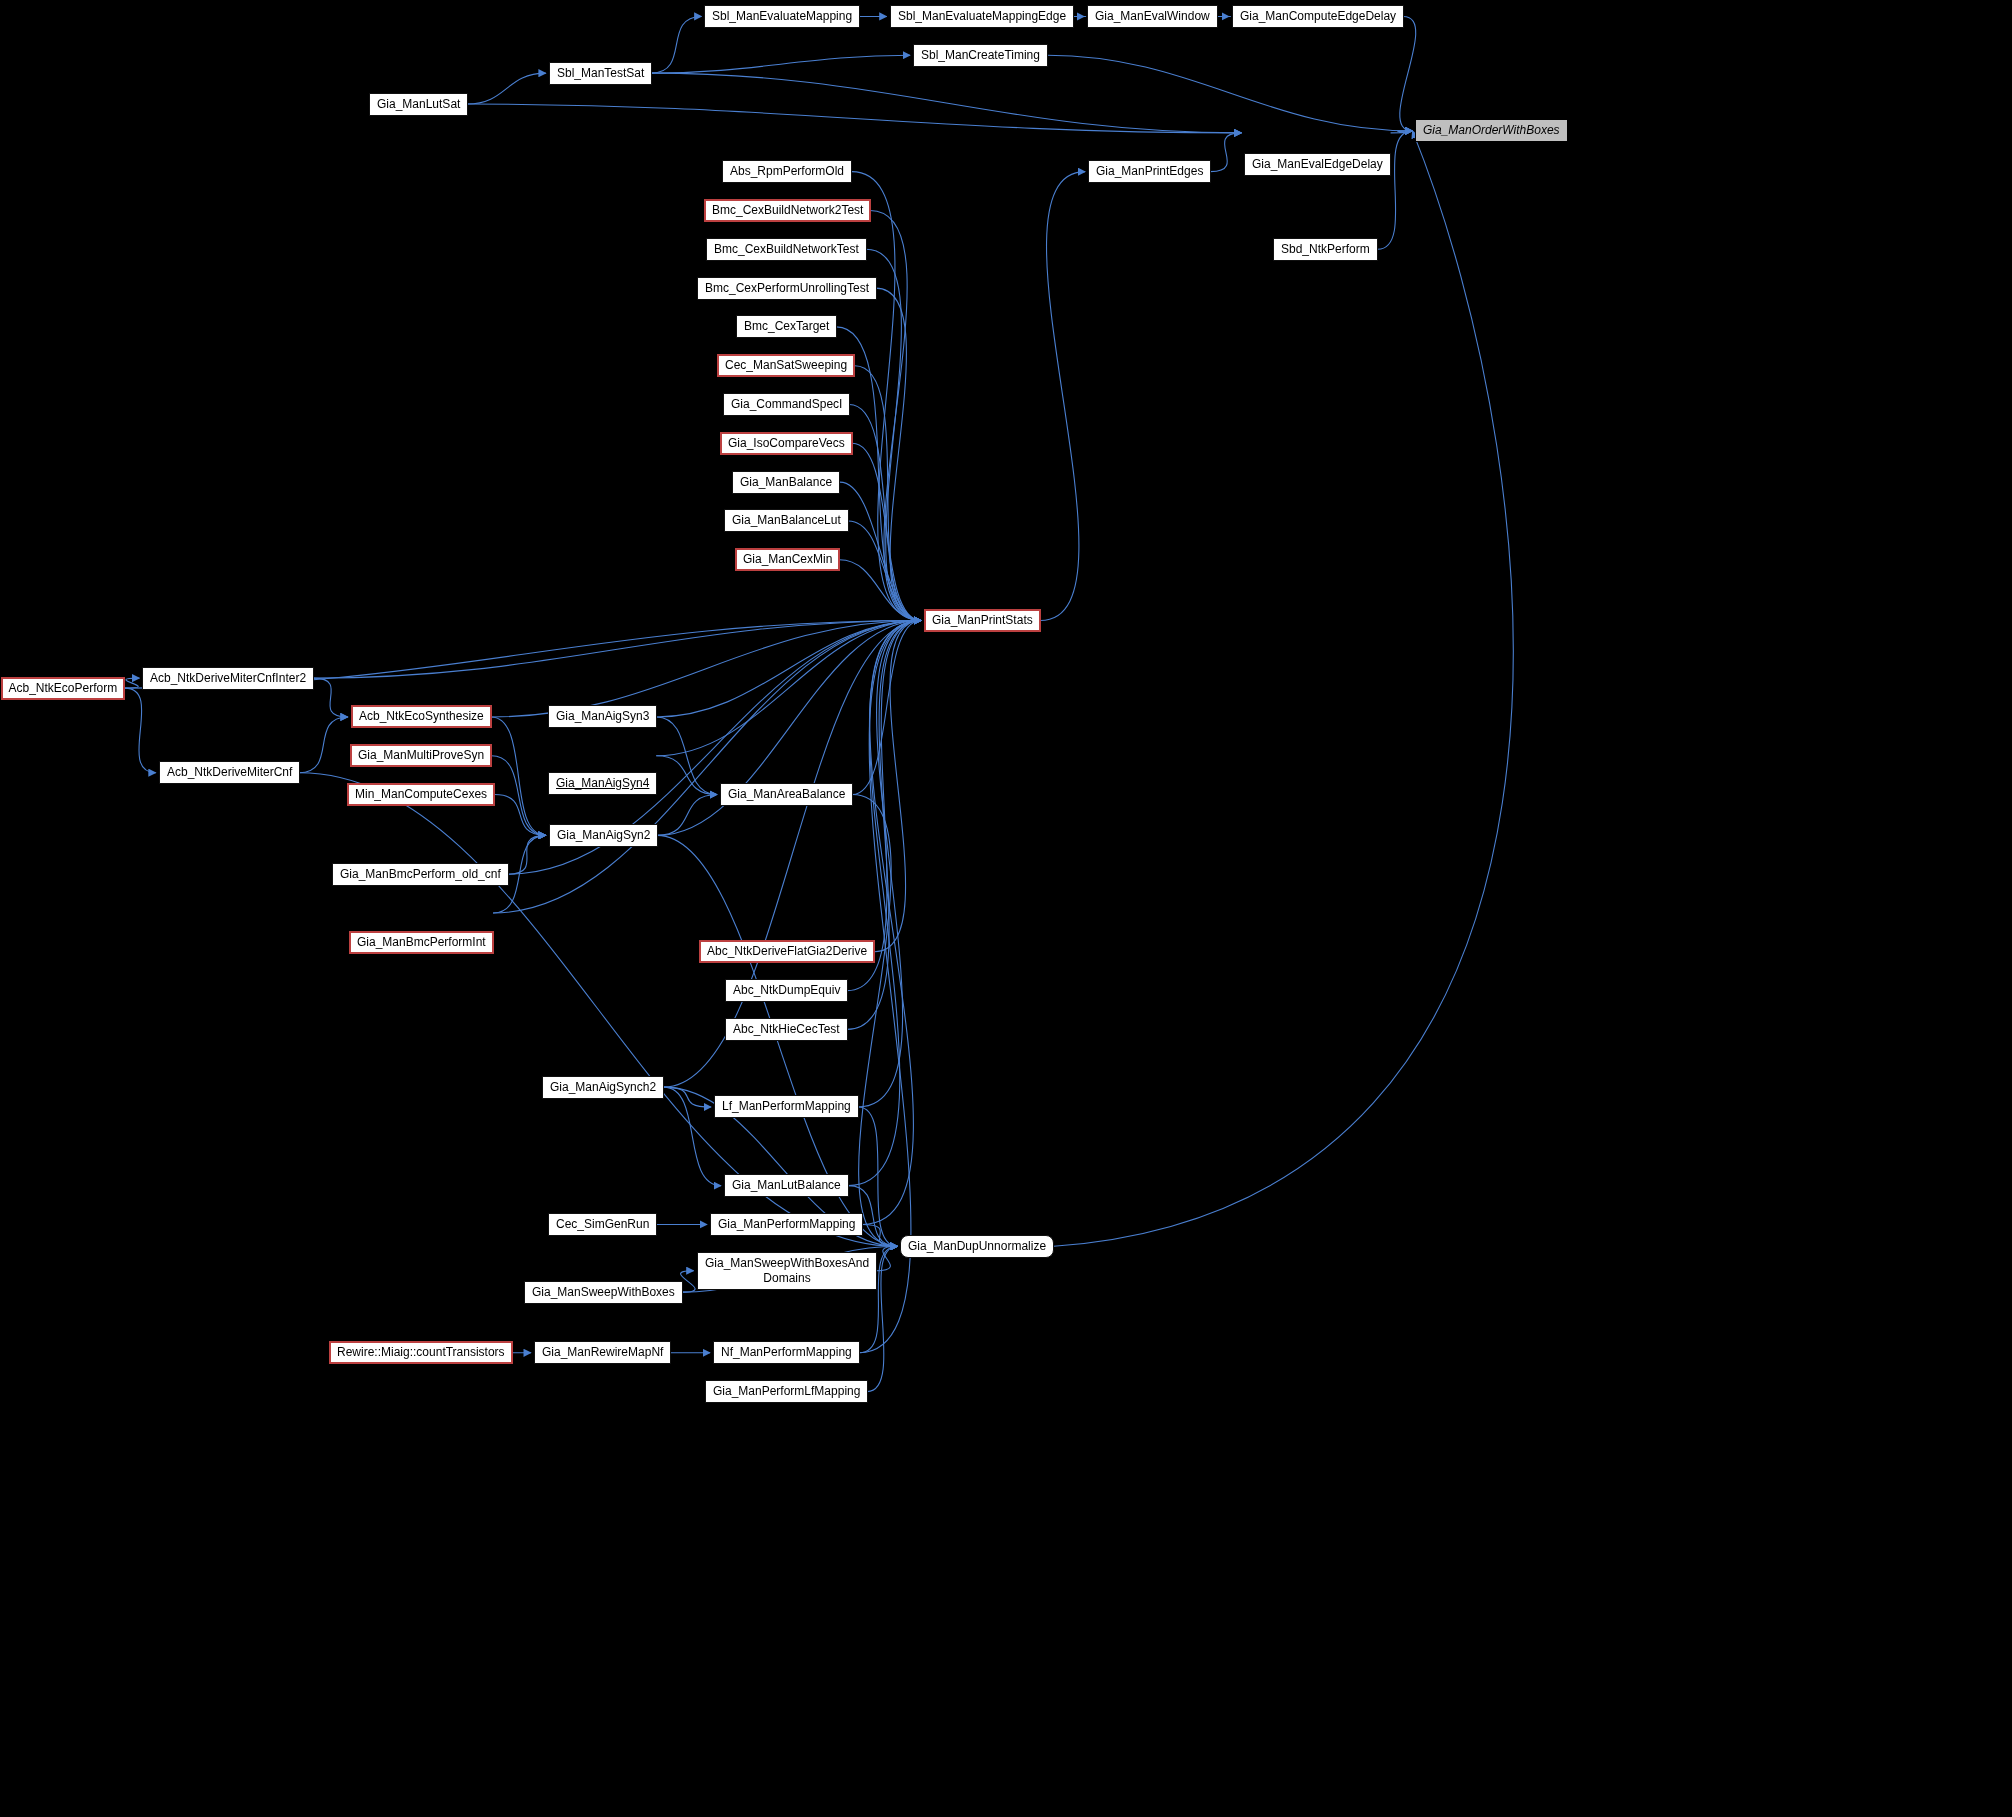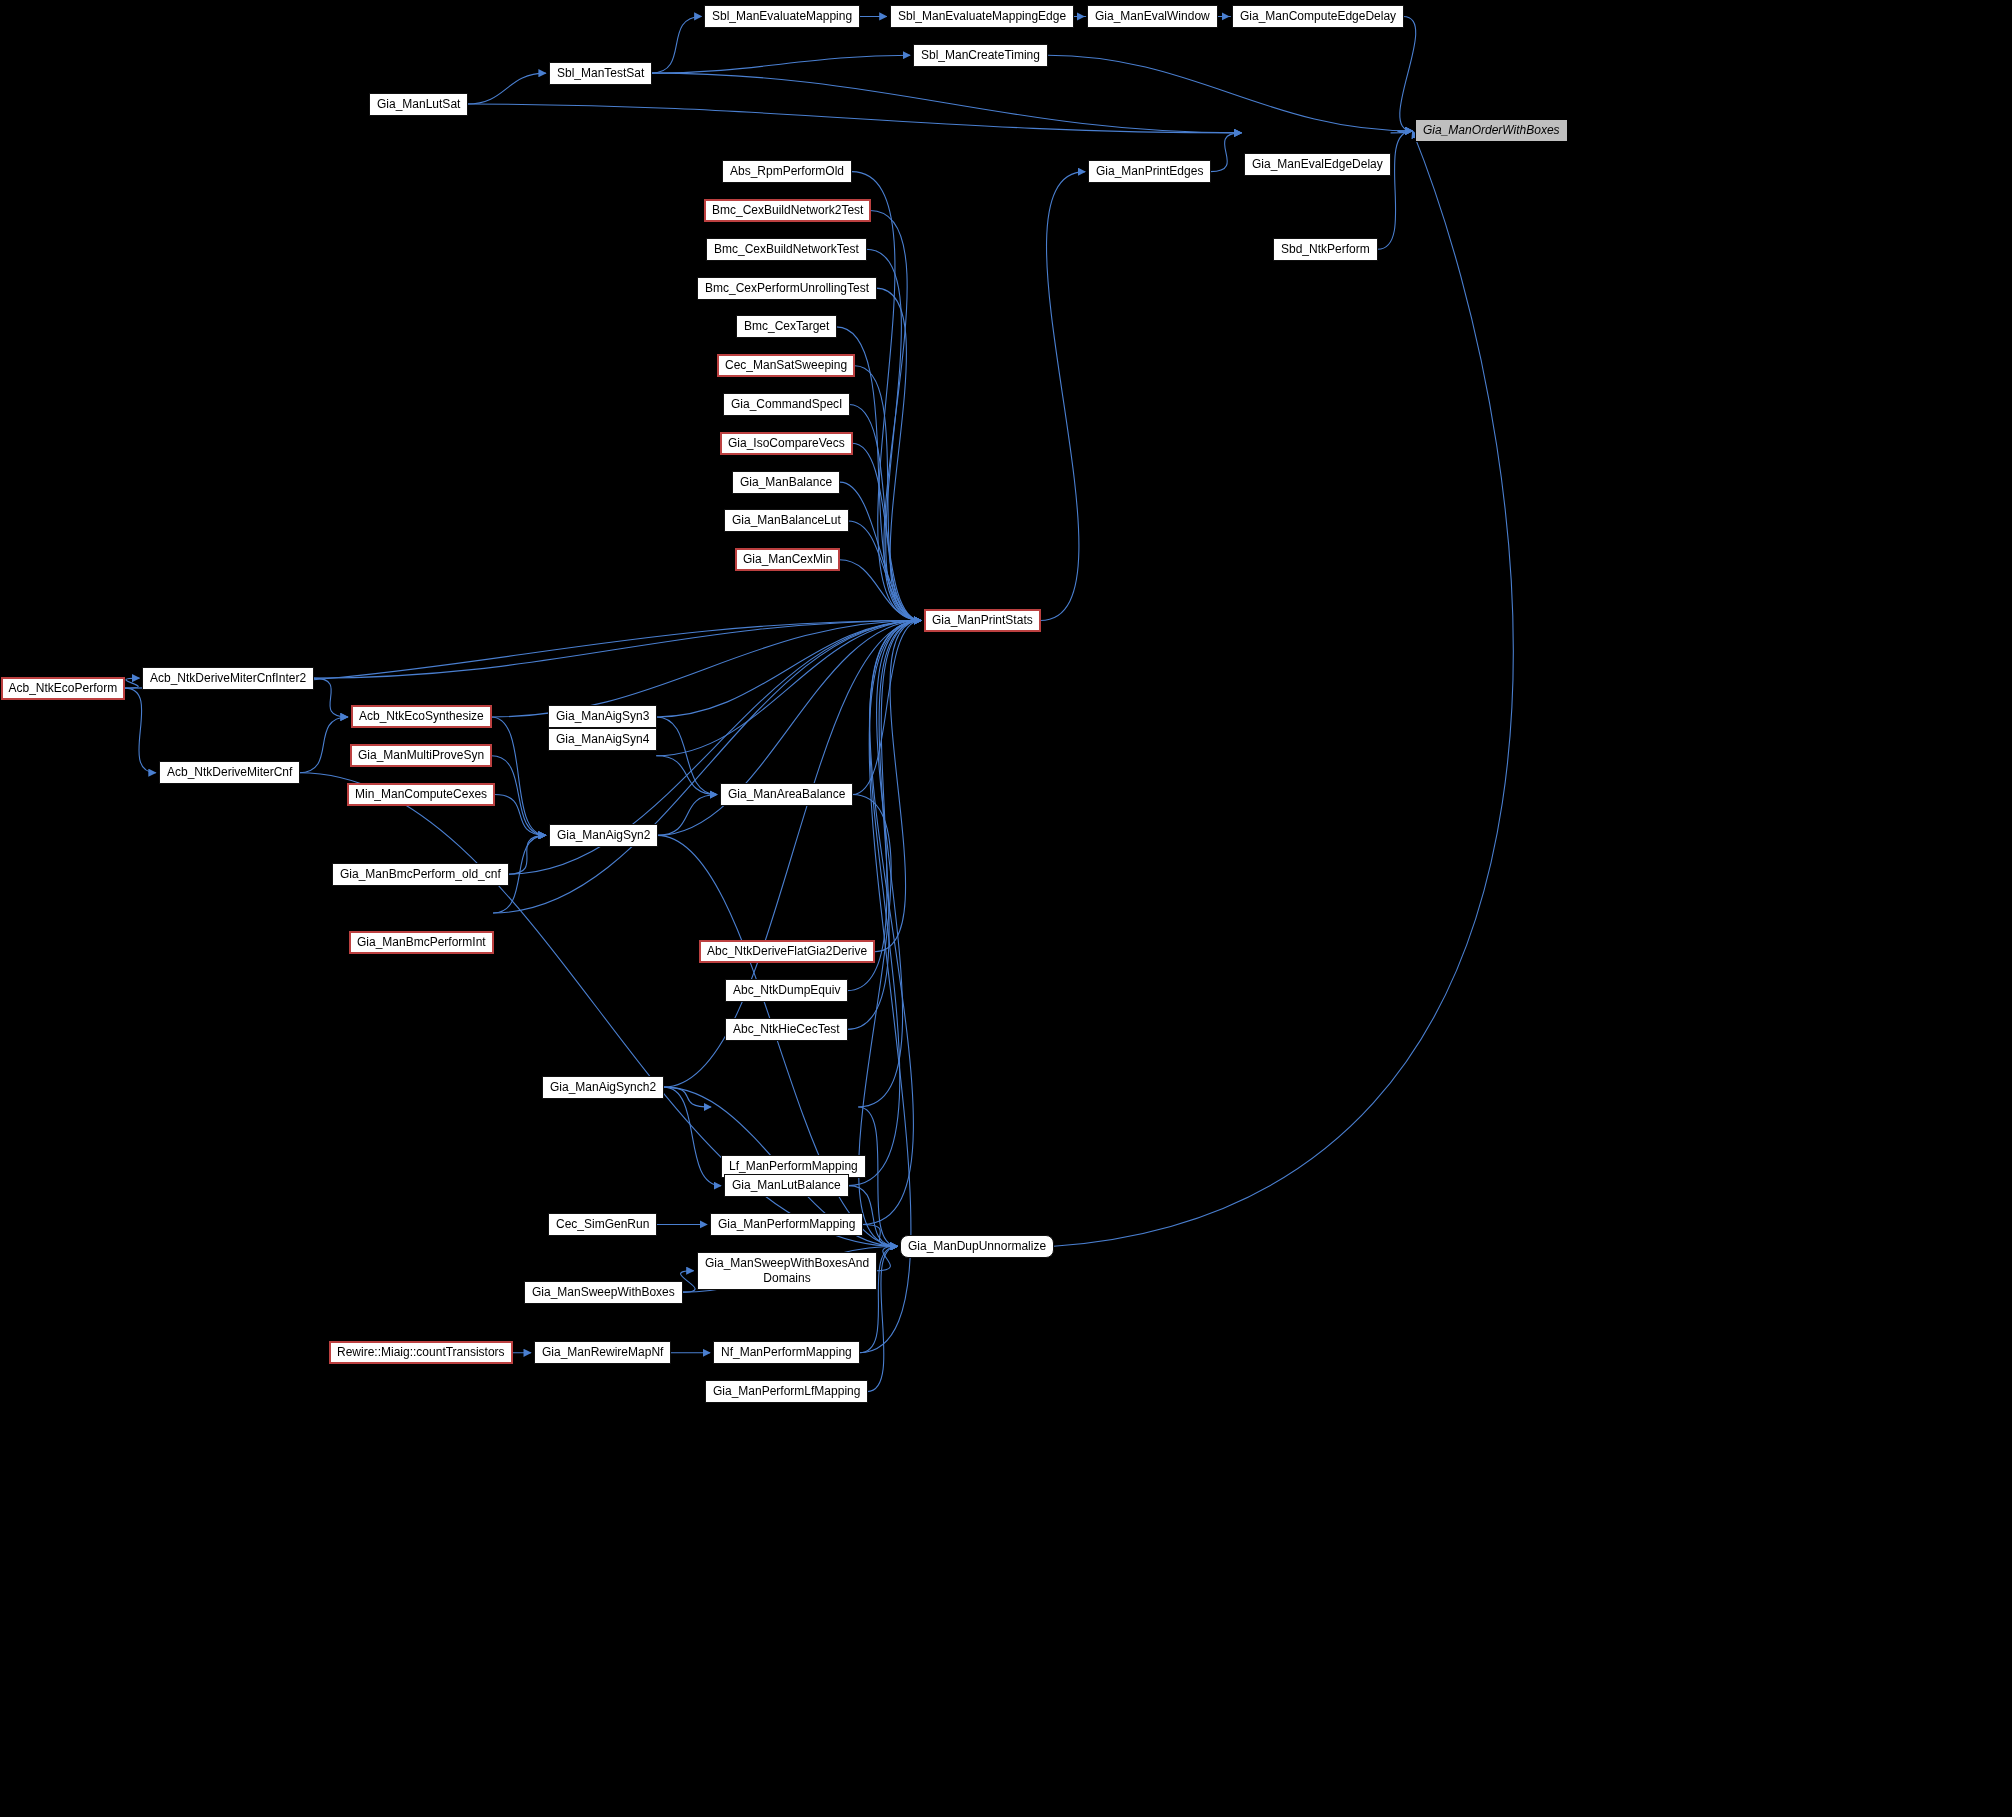--- a/index.html
+++ b/index.html
@@ -135,33 +135,33 @@
       <div class="node" style="left: 723px; top: 393px;">Gia_CommandSpecI</div>
       <div class="node red" style="left: 720px; top: 432px;">Gia_IsoCompareVecs</div>
       <div class="node" style="left: 732px; top: 471px;">Gia_ManBalance</div>
       <div class="node" style="left: 724px; top: 509px;">Gia_ManBalanceLut</div>
       <div class="node red" style="left: 735px; top: 548px;">Gia_ManCexMin</div>
       <div class="node red" style="left: 924px; top: 609px;">Gia_ManPrintStats</div>
       <div class="node red" style="left: 0.5px; top: 677px;">Acb_NtkEcoPerform</div>
       <div class="node" style="left: 142px; top: 667px;">Acb_NtkDeriveMiterCnfInter2</div>
       <div class="node red" style="left: 351px; top: 705px;">Acb_NtkEcoSynthesize</div>
       <div class="node" style="left: 548px; top: 705px;">Gia_ManAigSyn3</div>
-      <div class="node" style="left: 548px; top: 728px;">Gia_ManAigSyn4</div>
+      <div class="node" style="left: 548px; top: 772px; text-decoration: underline;">Gia_ManAigSyn4</div>
       <div class="node red" style="left: 350px; top: 744px;">Gia_ManMultiProveSyn</div>
       <div class="node red" style="left: 347px; top: 783px;">Min_ManComputeCexes</div>
       <div class="node" style="left: 159px; top: 761px;">Acb_NtkDeriveMiterCnf</div>
       <div class="node" style="left: 720px; top: 783px;">Gia_ManAreaBalance</div>
       <div class="node" style="left: 549px; top: 824px;">Gia_ManAigSyn2</div>
       <div class="node" style="left: 332px; top: 863px;">Gia_ManBmcPerform_old_cnf</div>
       <div class="node red" style="left: 349px; top: 931px;">Gia_ManBmcPerformInt</div>
       <div class="node red" style="left: 699px; top: 940px;">Abc_NtkDeriveFlatGia2Derive</div>
       <div class="node" style="left: 725px; top: 979px;">Abc_NtkDumpEquiv</div>
       <div class="node" style="left: 725px; top: 1018px;">Abc_NtkHieCecTest</div>
       <div class="node" style="left: 542px; top: 1076px;">Gia_ManAigSynch2</div>
-      <div class="node" style="left: 714px; top: 1155px; margin-left: 7px;">Lf_ManPerformMapping</div>
+      <div class="node" style="left: 714px; top: 1095px;">Lf_ManPerformMapping</div>
       <div class="node" style="left: 724px; top: 1174px;">Gia_ManLutBalance</div>
       <div class="node" style="left: 548px; top: 1213px;">Cec_SimGenRun</div>
       <div class="node" style="left: 710px; top: 1213px;">Gia_ManPerformMapping</div>
       <div class="node" style="left: 900px; top: 1235px; border-radius: 8px;">Gia_ManDupUnnormalize</div>
       <div class="node wrap" style="left: 697px; top: 1252px;">Gia_ManSweepWithBoxesAnd
 Domains</div>
       <div class="node" style="left: 524px; top: 1281px;">Gia_ManSweepWithBoxes</div>
       <div class="node red" style="left: 329px; top: 1341px;">Rewire::Miaig::countTransistors</div>
       <div class="node" style="left: 534px; top: 1341px;">Gia_ManRewireMapNf</div>
       <div class="node" style="left: 713px; top: 1341px;">Nf_ManPerformMapping</div>

